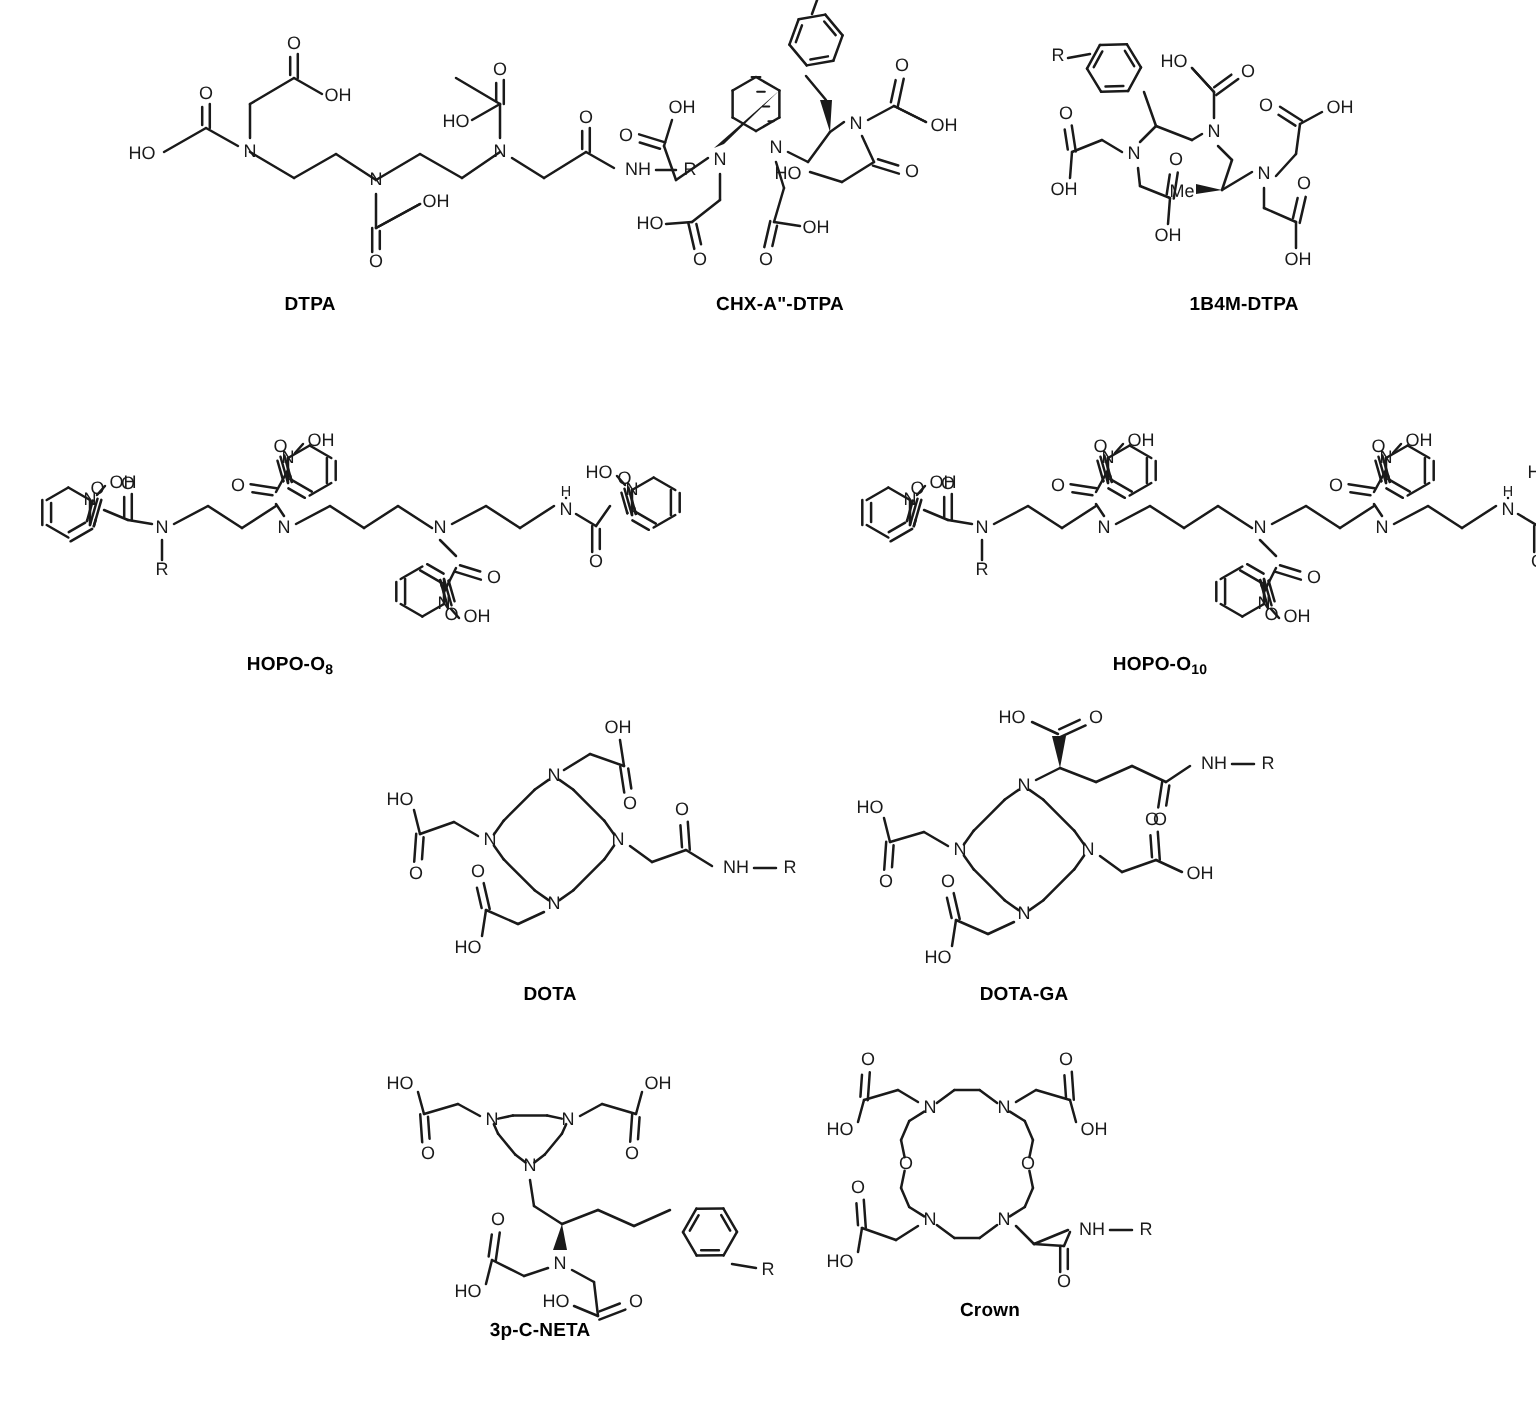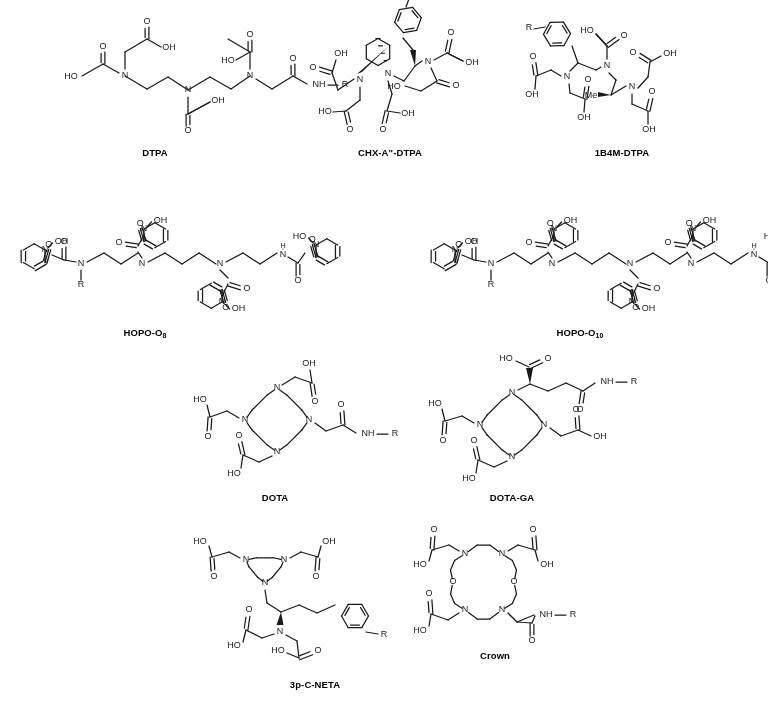--- a/index.html
+++ b/index.html
@@ -687,20 +687,20 @@
     <span>HOPO-O</span><sub>10</sub>
   </div>
 
   <div class="struct-label" style="left:275px;top:492px;">
     <span>DOTA</span>
   </div>
   <div class="struct-label" style="left:512px;top:492px;">
     <span>DOTA-GA</span>
   </div>
 
-  <div class="struct-label" style="left:270px;top:679px;margin-left:45px;">
+  <div class="struct-label" style="left:270px;top:660px;">
     <span>3p-C-NETA</span>
   </div>
   <div class="struct-label" style="left:495px;top:650px;">
     <span>Crown</span>
   </div>
 
 </div>
 
 </body></html>

